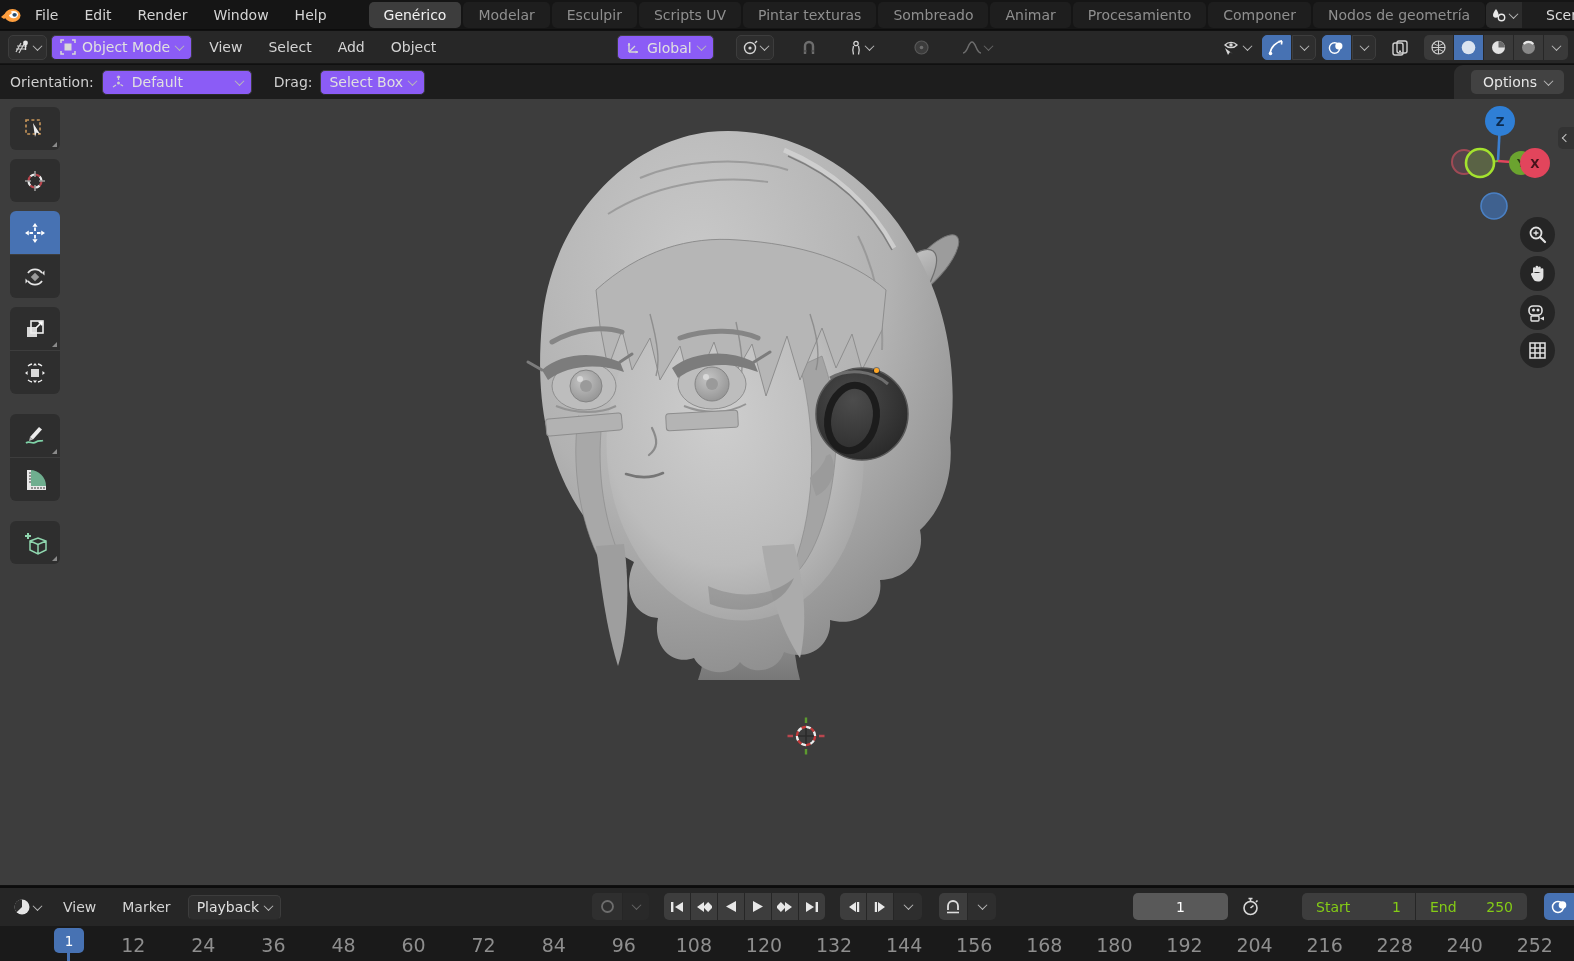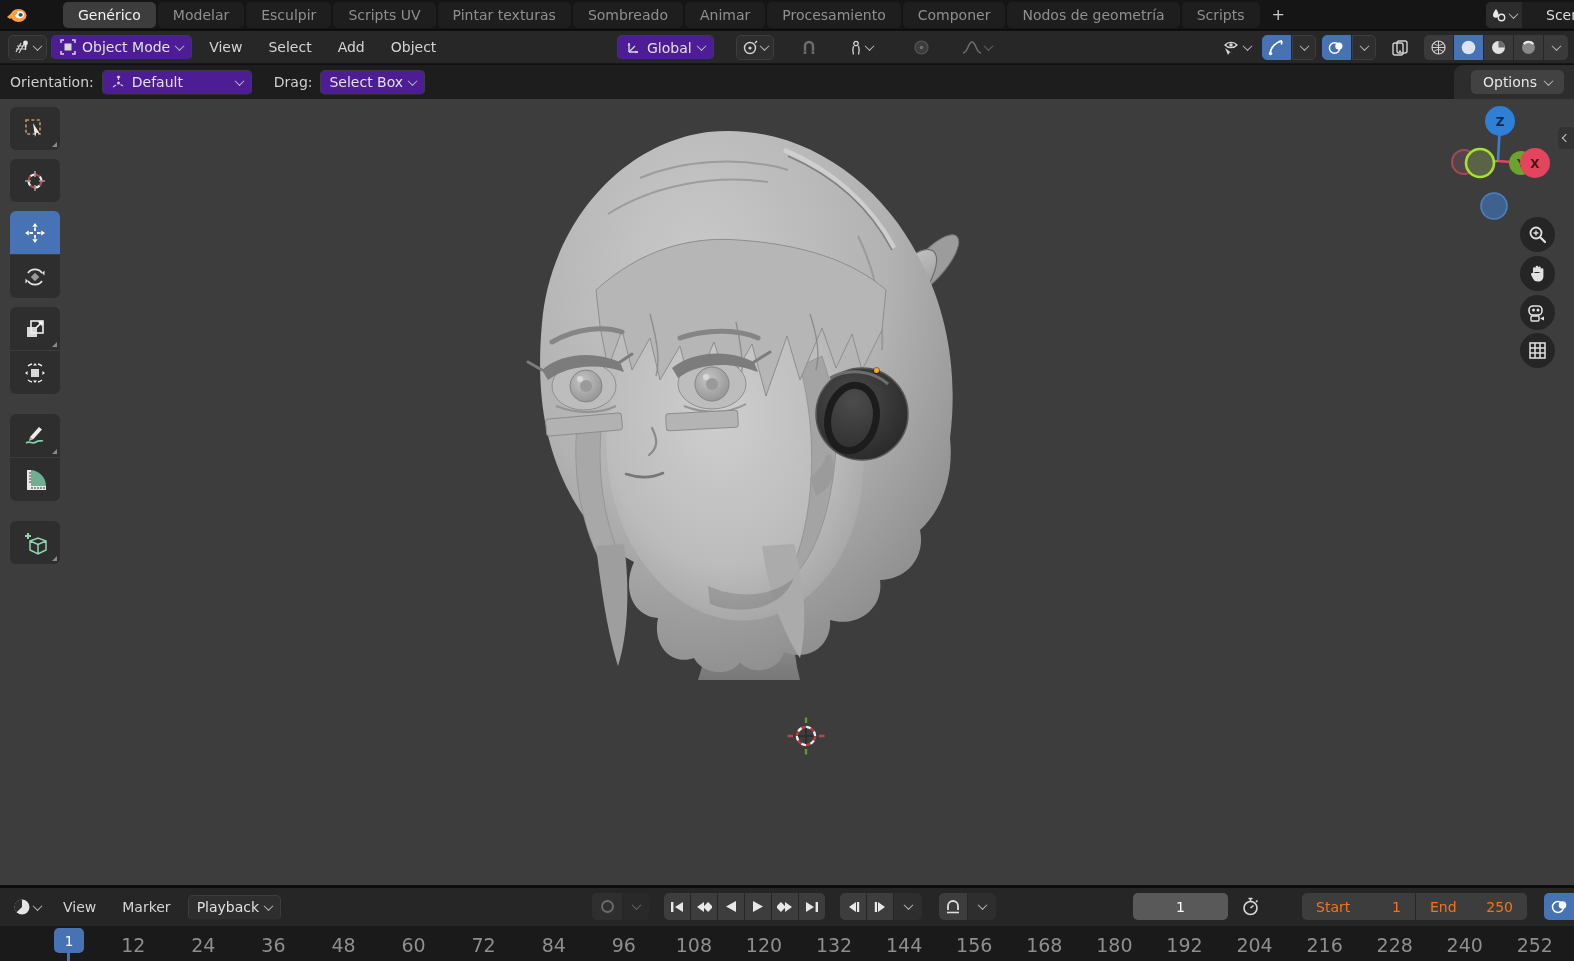--- a/index.html
+++ b/index.html
@@ -22,21 +22,21 @@
   .tab.addtab { padding:0 10px; font-size:16px; color:#c8c8c8; background:transparent; }
   .scene-sel { position:absolute; right:0; top:2px; height:26px; display:flex; align-items:center;
     background:#1e1e1e; border-radius:5px 0 0 5px; overflow:hidden; width:88px; }
   .scene-iconbtn { display:flex; align-items:center; gap:3px; padding:0 5px; height:26px; background:#2c2c2c; }
   .scene-label { padding-left:24px; color:#dcdcdc; white-space:nowrap; }
 
   
   .vheader { position:absolute; left:0; top:31px; width:1574px; height:33px; background:#272727;
     display:flex; align-items:center; border-bottom:1px solid #161616; }
   .hgroup { display:flex; align-items:center; gap:4px; }
-  .pill { display:flex; align-items:center; gap:6px; background:#4c1d95; border:1px solid #3d3d3d;
+  .pill { display:flex; align-items:center; gap:6px; background:#8b5cf6; border:1px solid #3d3d3d;
     border-bottom-color:#2a2a2a; border-radius:5px; height:25px; padding:0 8px; color:#e0e0e0; cursor:default; }
   .iconbtn { display:flex; align-items:center; justify-content:center; gap:3px; background:#2e2e2e;
     border:1px solid #3d3d3d; border-radius:5px; height:25px; padding:0 5px; cursor:default; }
   .flat { background:transparent; border:none; }
   .chev { width:7px; height:7px; border-right:1.6px solid #b9b9b9; border-bottom:1.6px solid #b9b9b9;
     transform:rotate(45deg) translate(-1px,-1px); display:inline-block; }
   .dim { opacity:.42; }
   .bluebtn { background:#4772b3; border-color:#4772b3; }
   .seggroup { display:flex; align-items:center; }
   .seggroup > * { border-radius:0; margin-left:1px; }
@@ -84,21 +84,21 @@
   .tl-header { position:absolute; left:0; top:0; width:1574px; height:38px; display:flex; align-items:center; }
   .tl-left { display:flex; align-items:center; gap:4px; margin-left:8px; }
   .transport { position:absolute; left:592px; top:5px; display:flex; align-items:center; gap:7px; }
   .tbtn { width:26px; height:27px; background:#3d3d3d; display:flex; align-items:center;
     justify-content:center; cursor:default; }
   .tbtn.darker { background:#2e2e2e; }
   .tl-right { position:absolute; left:1133px; top:5px; display:flex; align-items:center; }
   .framefield { width:95px; height:27px; background:#595959; border-radius:5px; display:flex;
     align-items:center; justify-content:center; color:#fff; }
   .startend { display:flex; align-items:center; margin-left:37px; }
-  .sepill { height:27px; background:#3d3d3d; display:flex; align-items:center; color:#f97316; }
+  .sepill { height:27px; background:#3d3d3d; display:flex; align-items:center; color:#84cc16; }
   .ruler { position:absolute; left:0; top:38px; width:1574px; height:37px; background:#1a1a1a; }
   .ruler-num { position:absolute; top:8px; transform:translateX(-50%); color:#8e8e8e; font-size:19px; }
   .playhead { position:absolute; left:54px; top:2px; width:30px; height:25px; background:#4772b3;
     border-radius:5px; color:#fff; display:flex; align-items:center; justify-content:center; font-size:13.5px; }
   .playline { position:absolute; left:67px; top:27px; width:3px; height:10px; background:#4772b3; }
   svg { display:block; }
 </style>
 </head>
 <body>
 
@@ -106,20 +106,28 @@
 
   <header class="topbar">
     <div class="logo">
       <svg width="22" height="18" viewBox="0 0 22 18">
         <ellipse cx="12.5" cy="9.5" rx="8" ry="6.5" fill="#ff9f3e"></ellipse>
         <ellipse cx="13.5" cy="8.6" rx="4.6" ry="3.6" fill="#fff"></ellipse>
         <ellipse cx="14.6" cy="8.8" rx="2.2" ry="1.9" fill="#2a4d6e"></ellipse>
         <path d="M1,11 L9,4 L12,7 L4,13 Z" fill="#ff9f3e"></path>
       </svg>
     </div>
+    <nav class="menus">
+
+    <button class="menu-item">File</button>
+        <button class="menu-item">Edit</button>
+        <button class="menu-item">Render</button>
+        <button class="menu-item">Window</button>
+        <button class="menu-item">Help</button>
+      </nav>
     <div class="tabs">
 
     <button class="tab active">Genérico</button>
         <button class="tab">Modelar</button>
         <button class="tab">Esculpir</button>
         <button class="tab">Scripts UV</button>
         <button class="tab">Pintar texturas</button>
         <button class="tab">Sombreado</button>
         <button class="tab">Animar</button>
         <button class="tab">Procesamiento</button>

